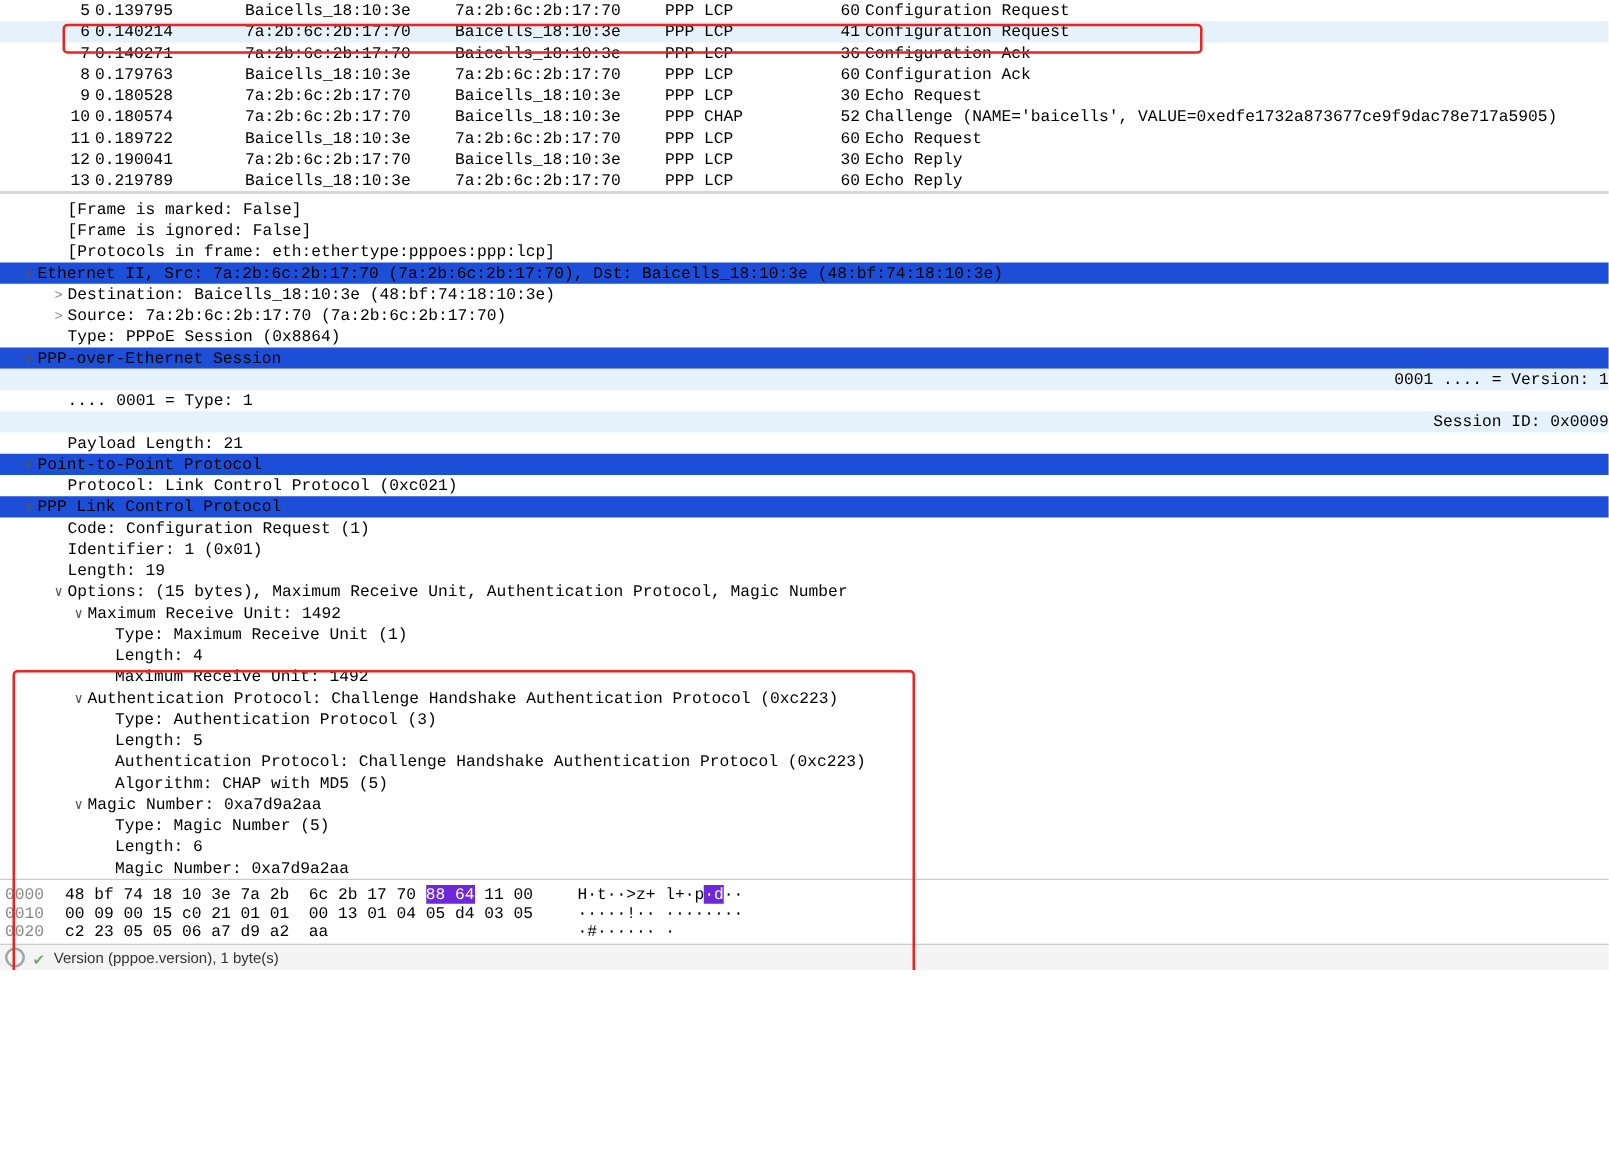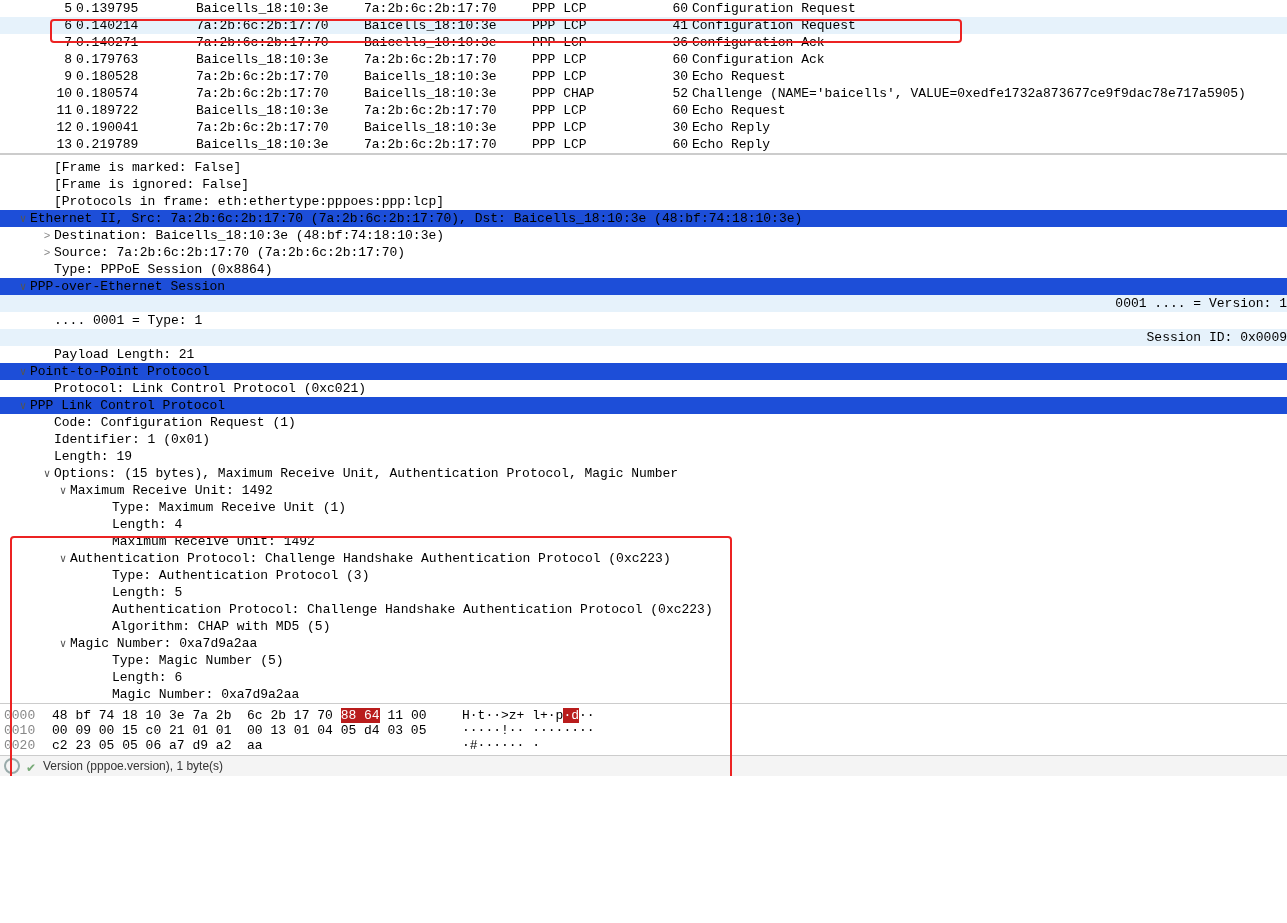--- a/index.html
+++ b/index.html
@@ -13,33 +13,33 @@
   .col-proto{width:84px;}
   .col-len{width:72px;text-align:right;padding-right:4px;}
   .col-info{flex:1;}
   .highlight-box{position:absolute;border:2px solid #ec2323;border-radius:4px;pointer-events:none;}
   .pl-wrap{position:relative;}
   .details{position:relative;padding:4px 0 0 0;border-top:1px solid #ccc;}
   .line{white-space:pre;padding:1px 0;}
   .i0{padding-left:16px;}
   .i1{padding-left:40px;}
   .i2{padding-left:56px;}
-  .i4{padding-left:98px;}
+  .i4{padding-left:78px;}
   .sel-line{background:#e6f2fb;text-align:right;}
   .alt{background:#1d4ed8;}
   .arrow{display:inline-block;width:14px;text-align:center;color:#555;}
   .arrow.down::before{content:"\2228";font-size:11px;}
   .arrow.right::before{content:">";font-size:11px;color:#888;}
   .arrow.none{visibility:hidden;}
   .hex{padding:4px 0 2px 0;border-top:1px solid #ccc;white-space:pre;}
   .hex-row{display:flex;}
   .h-off{width:48px;color:#888;padding-left:4px;}
   .h-bytes{width:410px;}
   .h-ascii{flex:1;}
-  .hl{background:#b91c1c;color:#fff;}
+  .hl{background:#6d28d9;color:#fff;}
   .statusbar{display:flex;align-items:center;gap:6px;padding:2px 4px;border-top:1px solid #ccc;background:#f4f4f4;font-family:Segoe UI,sans-serif;font-size:12px;color:#333;}
   .status-icon{width:12px;height:12px;border-radius:50%;border:2px solid #9aa;}
   .status-icon2{width:11px;height:11px;display:inline-block;color:#7a7;}
 </style>
 </head>
 <body>
 
 <div class="pl-wrap">
   <div class="packet-list" id="plist">
       <div class="row"><span class="col-no">5</span><span class="col-time">0.139795</span><span class="col-src">Baicells_18:10:3e</span><span class="col-dst">7a:2b:6c:2b:17:70</span><span class="col-proto">PPP LCP</span><span class="col-len">60</span><span class="col-info">Configuration Request</span></div>

